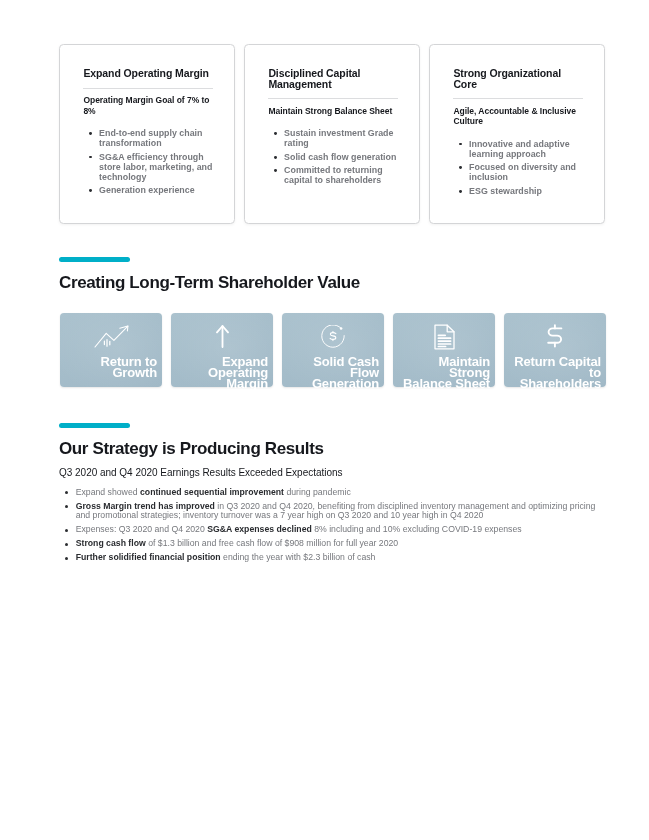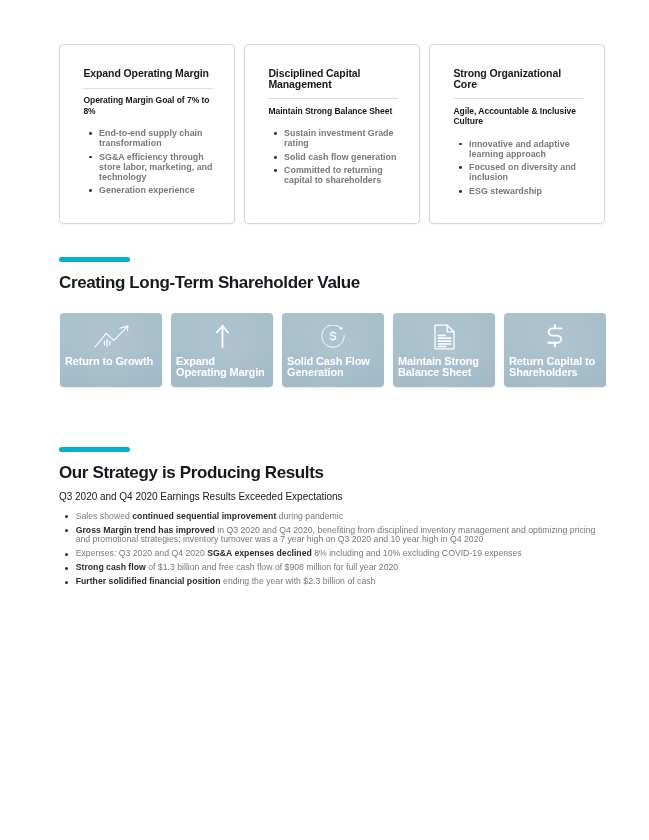--- a/index.html
+++ b/index.html
@@ -52,21 +52,21 @@
     width:102px; height:74px; border-radius:4px;
     background:radial-gradient(ellipse 95% 95% at 58% 48%, rgba(255,255,255,0.11) 0%, rgba(255,255,255,0) 70%), linear-gradient(155deg,#abc2ce 0%,#a5bdca 45%,#a0b8c6 100%);
     box-shadow:0 1px 2px rgba(0,0,0,0.10);
     display:flex; flex-direction:column; align-items:center;
     padding-top:11px; position:relative;
   }
   .tile-icon { height:25px; display:flex; align-items:center; justify-content:center; }
   .tile-icon svg { display:block; }
   .tile-label {
     position:absolute; left:5px; right:5px; top:42.6px;
-    text-align:left; color:#ffffff; font-size:11px; font-weight:bold;
+    text-align:right; color:#ffffff; font-size:13px; font-weight:bold;
     line-height:11.2px; letter-spacing:-0.15px;
   }
 
   
   .res-sub { font-size:10px; font-weight:normal; color:#16181d; margin:10px 0 0 0; letter-spacing:-0.02px; }
   .res-list { margin:10px 0 0 0; padding:0 0 0 16.7px; list-style:none; width:547px; }
   .res-list li {
     position:relative; font-size:8.7px; color:#76787d;
     line-height:9.1px; margin-bottom:4.9px; letter-spacing:0.005px;
   }
@@ -164,26 +164,26 @@
         <div class="tile-icon">
           <svg width="18" height="25" viewBox="0 0 18 25" fill="none" stroke="#fff" stroke-width="1.9" stroke-linecap="round" stroke-linejoin="round">
             <path d="M15.4 4.4 H6.6 C4.4 4.4 2.6 5.9 2.6 8 C2.6 10.1 4.4 11.6 6.6 11.6 H11.1 C13.3 11.6 15.1 13.1 15.1 15.2 C15.1 17.3 13.3 18.8 11.1 18.8 H2.2"></path>
             <path d="M8.9 1.2 V4.4 M8.9 18.8 V22.6"></path>
           </svg>
         </div>
         <div class="tile-label">Return Capital to Shareholders</div>
       </div>
     </div>
 
-  <div class="sec" style="top:447px">
+  <div class="sec" style="top:423px">
     <div class="bar"></div>
     <h2 class="sec-h">Our Strategy is Producing Results</h2>
     <div class="res-sub">Q3 2020 and Q4 2020 Earnings Results Exceeded Expectations</div>
     <ul class="res-list">
-        <li><span>Sales showed </span><b>continued sequential improvement</b><span> during pandemic</span></li>
+        <li><span>Expand showed </span><b>continued sequential improvement</b><span> during pandemic</span></li>
         <li><b>Gross Margin trend has improved</b><span> in Q3 2020 and Q4 2020, benefiting from disciplined inventory management and optimizing pricing and promotional strategies; inventory turnover was a 7 year high on Q3 2020 and 10 year high in Q4 2020</span></li>
         <li><span>Expenses: Q3 2020 and Q4 2020 </span><b>SG&amp;A expenses declined</b><span> 8% including and 10% excluding COVID-19 expenses</span></li>
         <li><b>Strong cash flow</b><span> of $1.3 billion and free cash flow of $908 million for full year 2020</span></li>
         <li><b>Further solidified financial position</b><span> ending the year with $2.3 billion of cash</span></li>
       </ul>
   </div>
 
 </div>
 
 </body></html>

